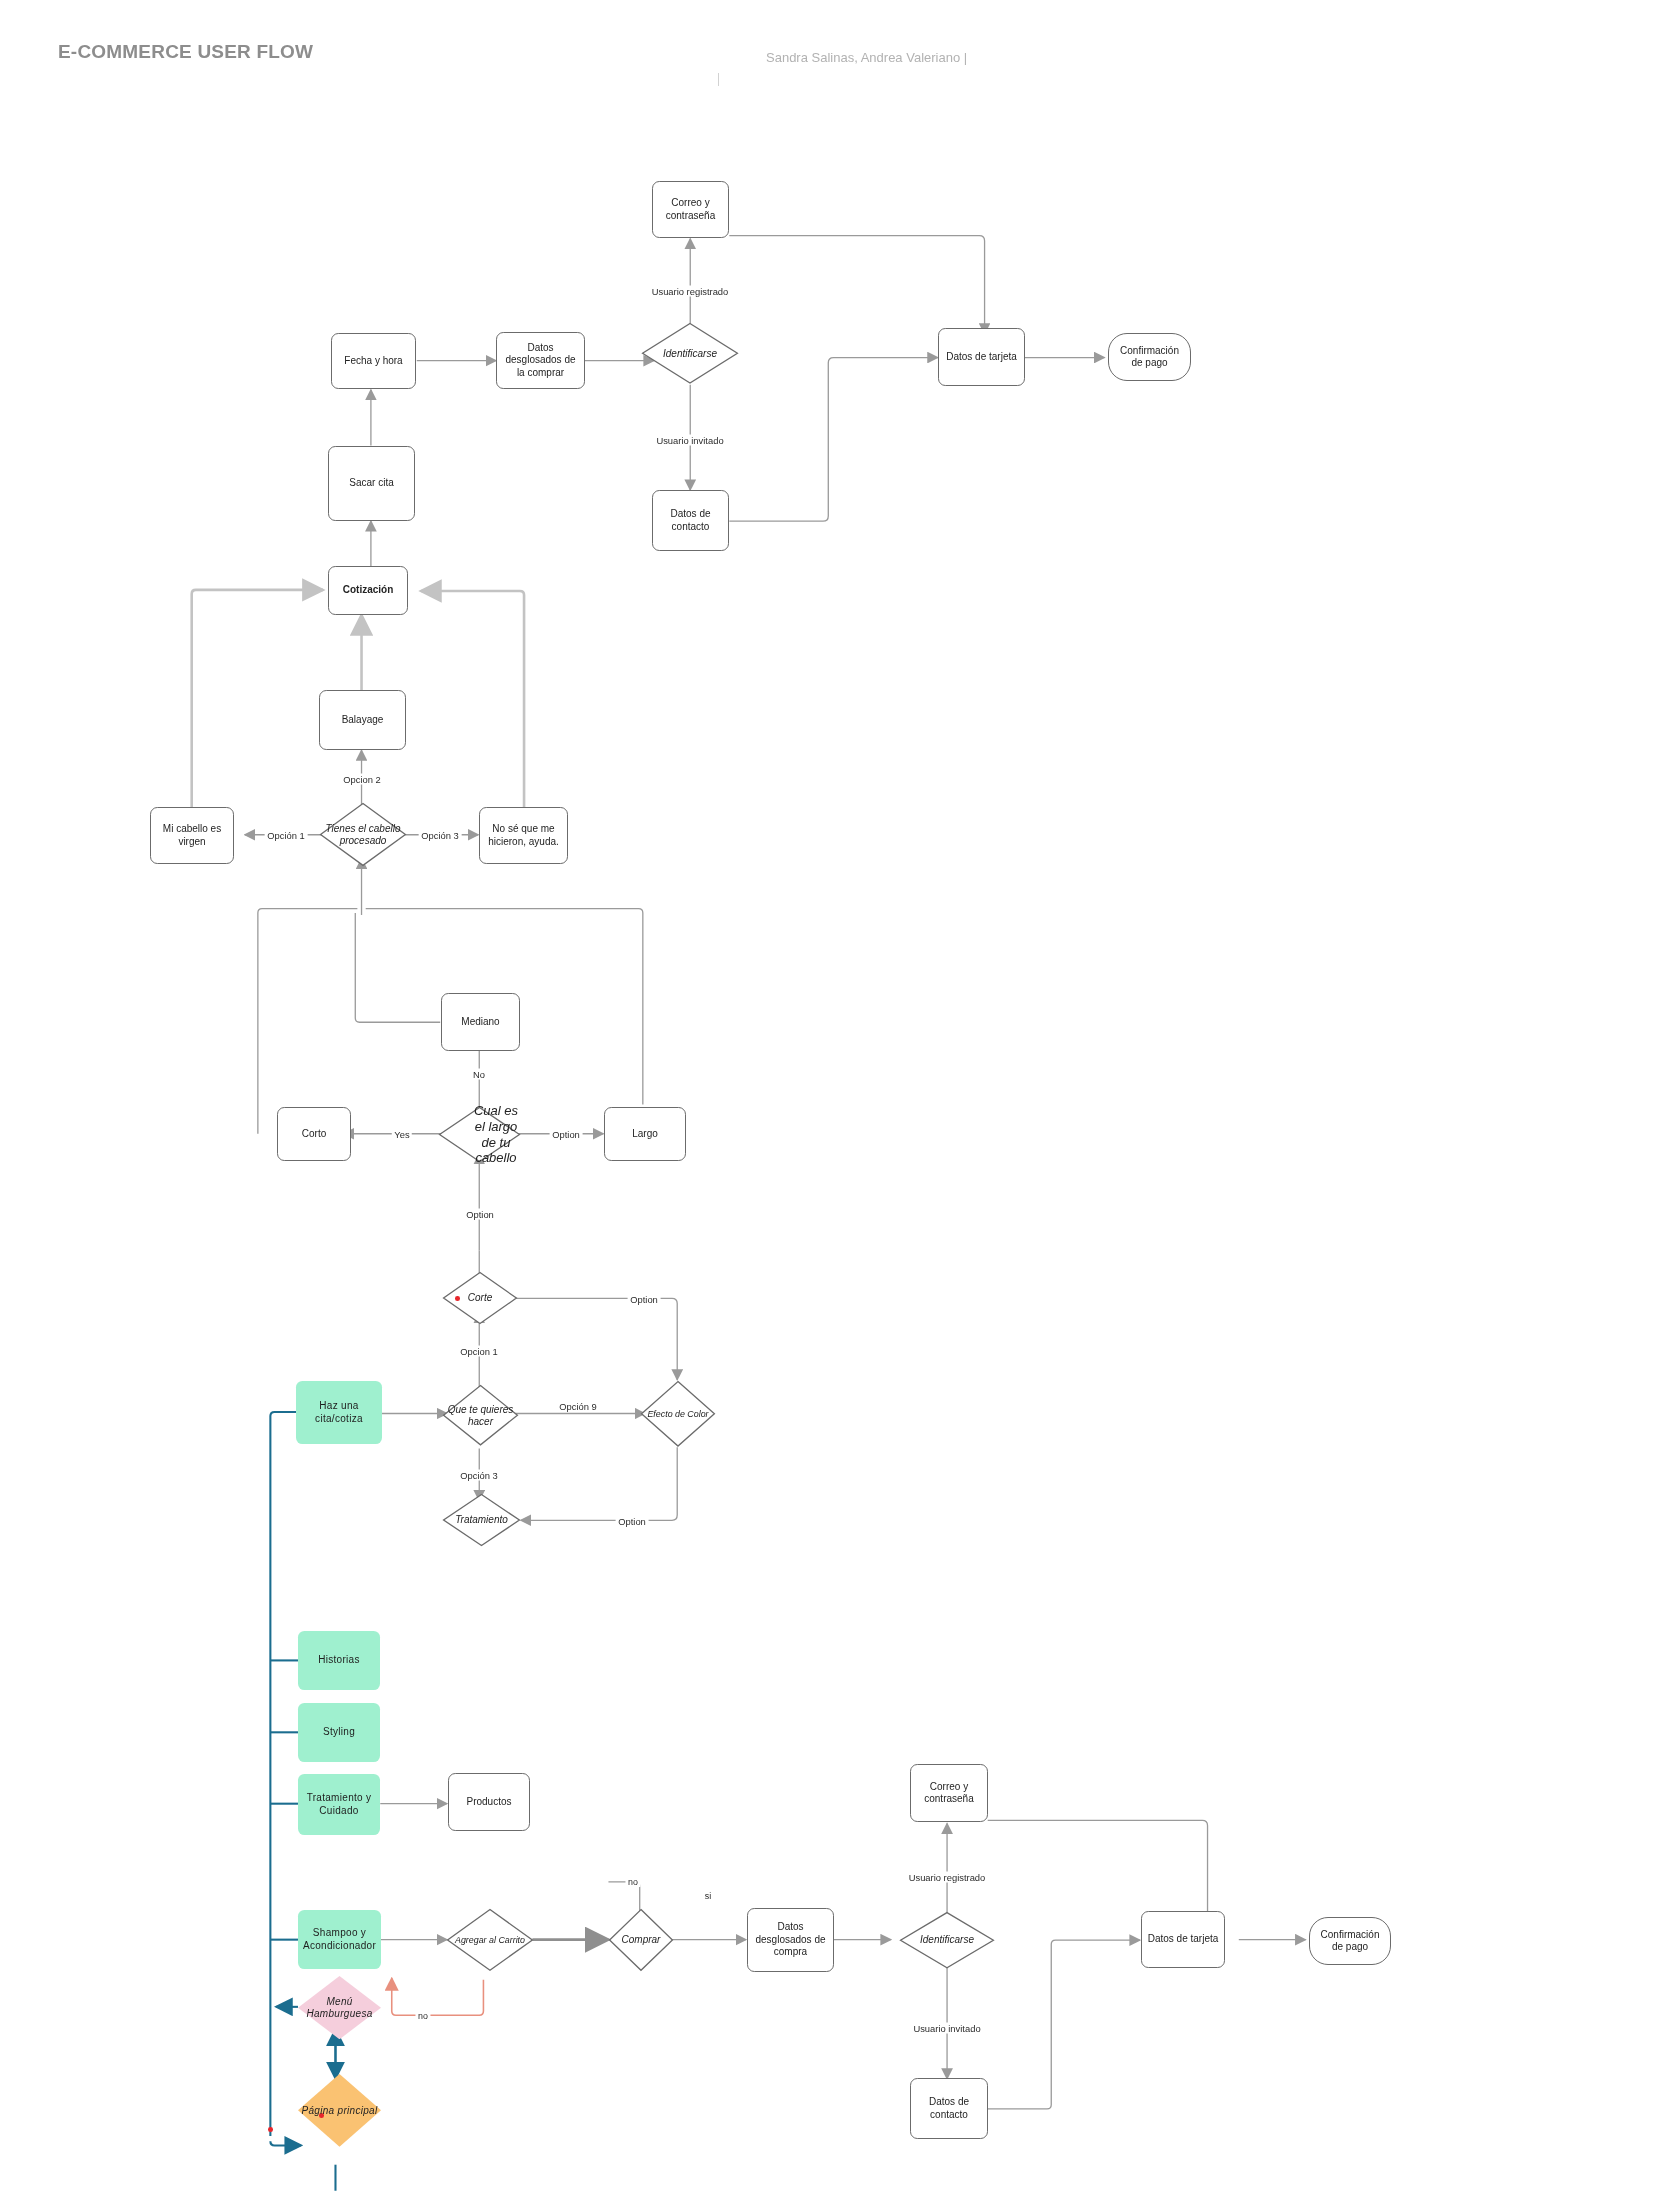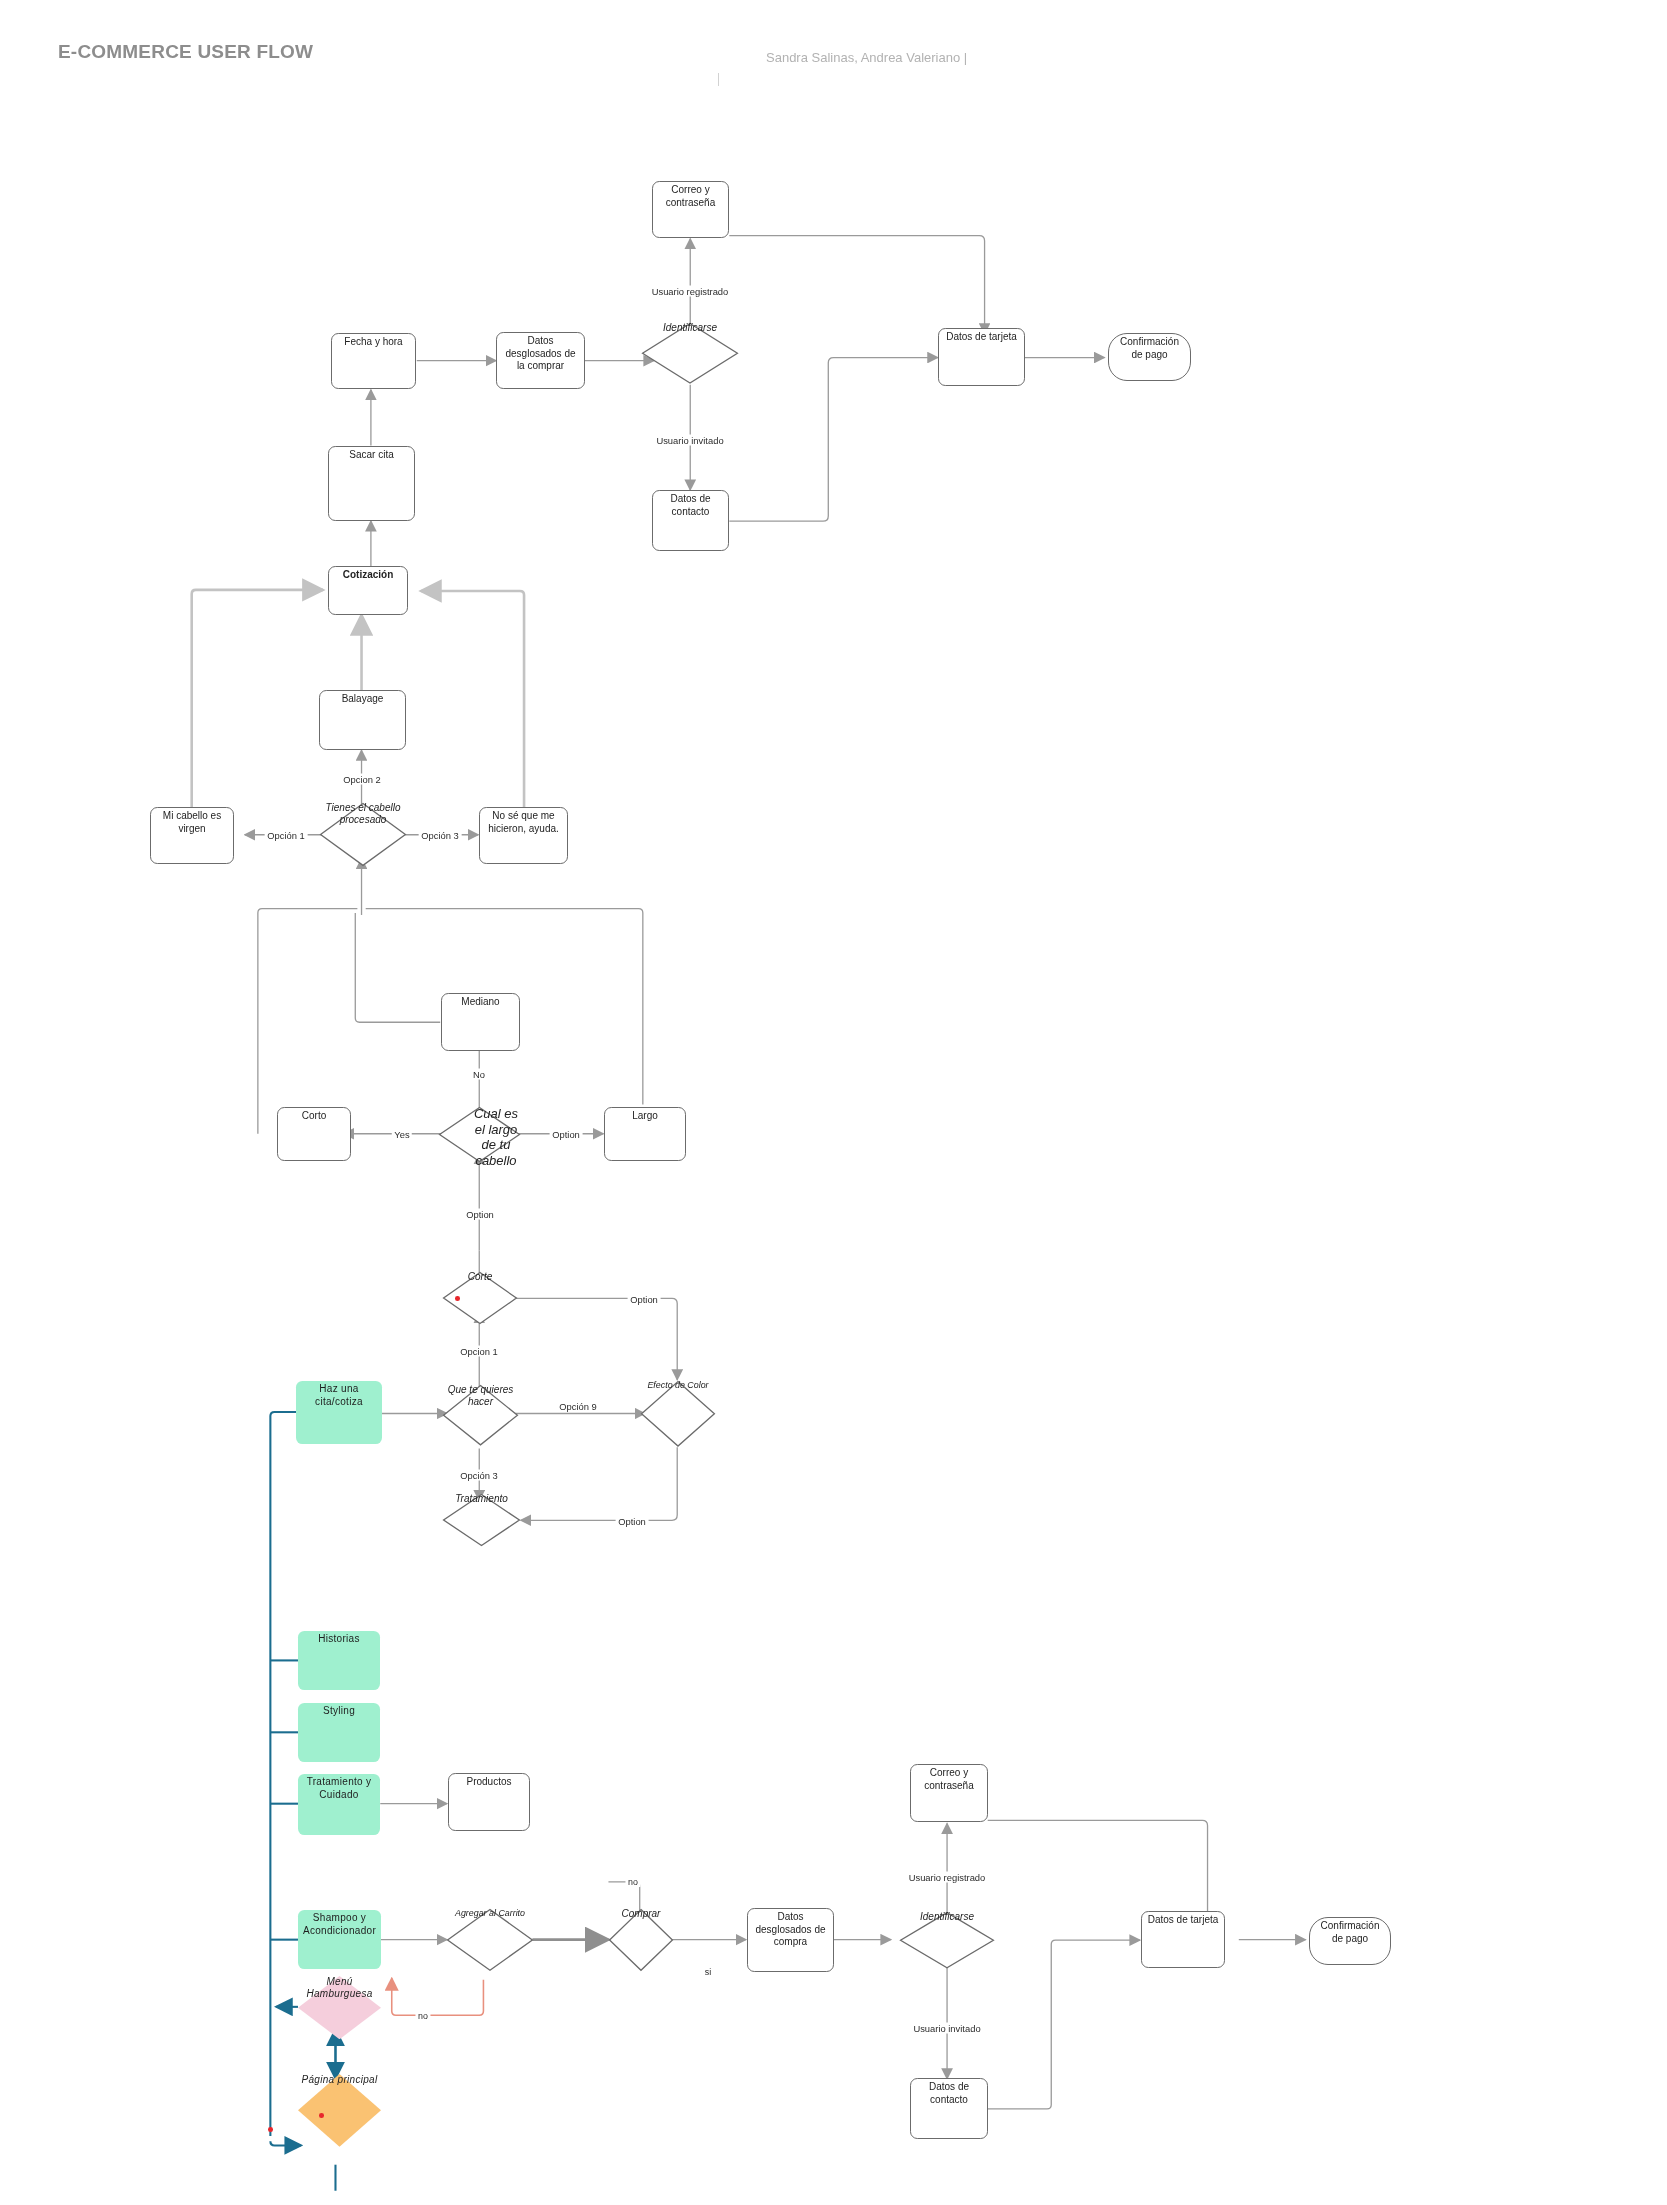--- a/index.html
+++ b/index.html
@@ -39,20 +39,21 @@
     left:718px; top:73px;
     width:1px;height:12.5px;
     background:#d2d2d2;
   }
   
   #wires{position:absolute;left:0;top:0;width:1667px;height:2205px;pointer-events:none;}
   
   .node{
     position:absolute;
     display:flex;
+    align-items:center;
     justify-content:center;
     text-align:center;
     box-sizing:border-box;
     line-height:1.25;
   }
   .rect{
     border:1px solid #6b6b6b;
     border-radius:7.3px;
     background:#ffffff;
     font-size:10px;
@@ -447,18 +448,18 @@
   <div class="elabel" style="left:402px;top:1134px;">Yes</div>
   <div class="elabel" style="left:566px;top:1134px;">Option</div>
   <div class="elabel" style="left:480px;top:1214px;">Option</div>
   <div class="elabel" style="left:479px;top:1351px;">Opcion 1</div>
   <div class="elabel" style="left:644px;top:1299px;">Option</div>
   <div class="elabel" style="left:578px;top:1406px;">Opción 9</div>
   <div class="elabel" style="left:479px;top:1475px;">Opción 3</div>
   <div class="elabel" style="left:632px;top:1521px;">Option</div>
   <div class="elabel small" style="left:423px;top:2016px;">no</div>
   <div class="elabel small" style="left:633px;top:1882px;">no</div>
-  <div class="elabel small" style="left:708px;top:1972px;">si</div>
+  <div class="elabel small" style="left:708px;top:1896px;">si</div>
   <div class="elabel" style="left:947px;top:1877px;">Usuario registrado</div>
   <div class="elabel" style="left:947px;top:2028px;">Usuario invitado</div>
 
 </div>
 
 
 </body></html>

